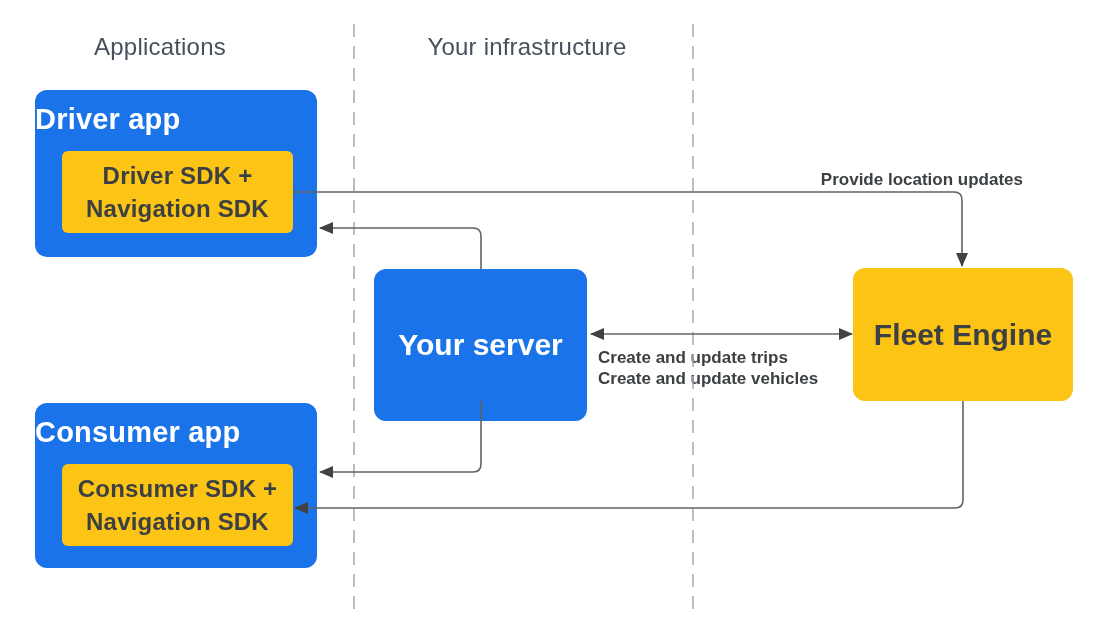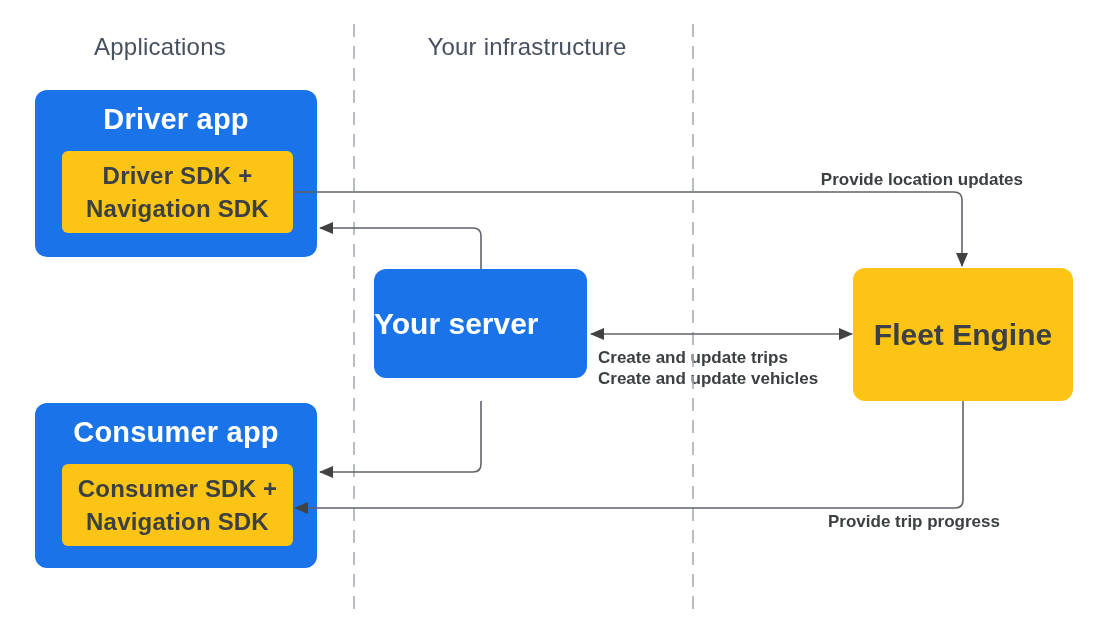--- a/index.html
+++ b/index.html
@@ -11,33 +11,33 @@
     font-family:"Liberation Sans","DejaVu Sans",sans-serif; overflow:hidden;}
   .stage{position:relative; width:1103px; height:635px; background:var(--bg);}
 
   .col-heading{position:absolute; top:33px; font-size:24px; font-weight:400;
     color:var(--heading); text-align:center; letter-spacing:.2px;}
   #heading-applications{left:50px; width:220px;}
   #heading-your-infra{left:397px; width:260px;}
   #heading-google-infra{left:782px; width:300px;}
 
   .node-blue{position:absolute; background:var(--blue); border-radius:12px;}
-  .node-title{color:var(--white); font-weight:bold; font-size:29px; text-align:center;
+  .node-title{color:var(--white); font-weight:bold; font-size:29px; text-align:left;
     padding-top:13px; letter-spacing:.2px;}
   .sdk-box{position:absolute; left:27px; top:61px; width:231px; height:82px;
     background:var(--yellow); border-radius:6px; display:flex; flex-direction:column;
     justify-content:center; align-items:center;}
   .sdk-box .sdk-line{color:var(--text_dark); font-weight:bold; font-size:24px;
     line-height:33px; text-align:center; letter-spacing:.2px;}
 
   #node-driver-app{left:35px; top:90px; width:282px; height:167px;}
   #node-consumer-app{left:35px; top:403px; width:282px; height:165px;}
 
-  #node-your-server{left:374px; top:269px; width:213px; height:109px;
-    display:flex; align-items:center; justify-content:flex-start;}
+  #node-your-server{left:374px; top:269px; width:213px; height:152px;
+    display:flex; align-items:center; justify-content:center;}
   #node-your-server .big-label{color:var(--white); font-weight:bold; font-size:30px;}
 
   #node-fleet-engine{position:absolute; left:853px; top:268px; width:220px; height:133px;
     background:var(--yellow); border-radius:12px; display:flex; align-items:center; justify-content:center;}
   #node-fleet-engine .big-label{color:var(--text_dark); font-weight:bold; font-size:30px;text-align:right;}
 
   .edge-label{position:absolute; color:var(--text_dark); font-weight:bold;
     font-size:17px; line-height:21px; white-space:nowrap;}
   #label-location-updates{left:813px; top:169px; width:210px; text-align:right;}
   #label-create-update{left:598px; top:347px; text-align:left;}
@@ -80,21 +80,20 @@
     <div class="big-label">Fleet Engine</div>
   </div>
 
   <div class="edge-label" id="label-location-updates">Provide location updates</div>
 
   <div class="edge-label" id="label-create-update">
     <div>Create and update trips</div>
     <div>Create and update vehicles</div>
   </div>
 
-  <div class="edge-label" id="label-trip-progress">Provide trip progress</div>
 
   <svg id="connectors" viewBox="0 0 1103 635" xmlns="http://www.w3.org/2000/svg">
     <defs>
       <marker id="ah-end" viewBox="0 0 14 12" refX="13" refY="6" markerWidth="14" markerHeight="12" orient="auto" markerUnits="userSpaceOnUse">
         <path d="M0,0 L14,6 L0,12 Z" fill="var(--arrowhead)"></path>
       </marker>
       <marker id="ah-start" viewBox="0 0 14 12" refX="13" refY="6" markerWidth="14" markerHeight="12" orient="auto-start-reverse" markerUnits="userSpaceOnUse">
         <path d="M0,0 L14,6 L0,12 Z" fill="var(--arrowhead)"></path>
       </marker>
     </defs>

